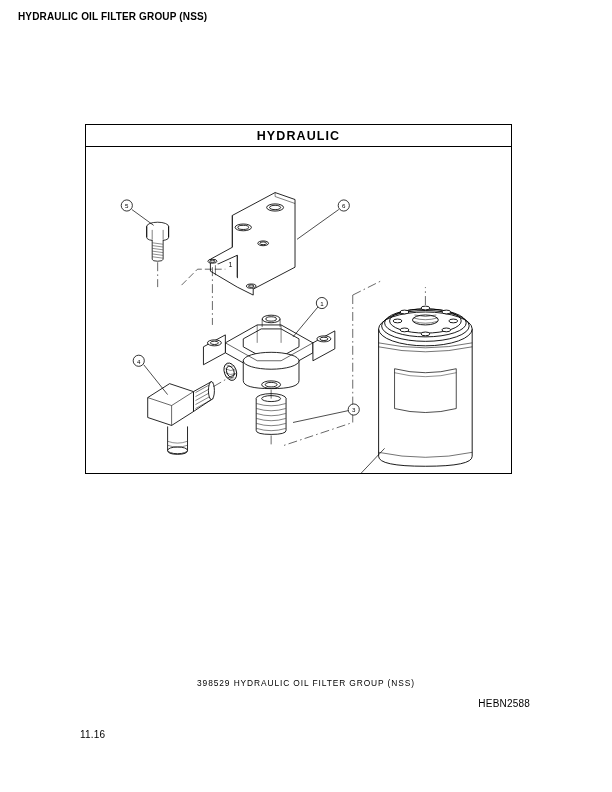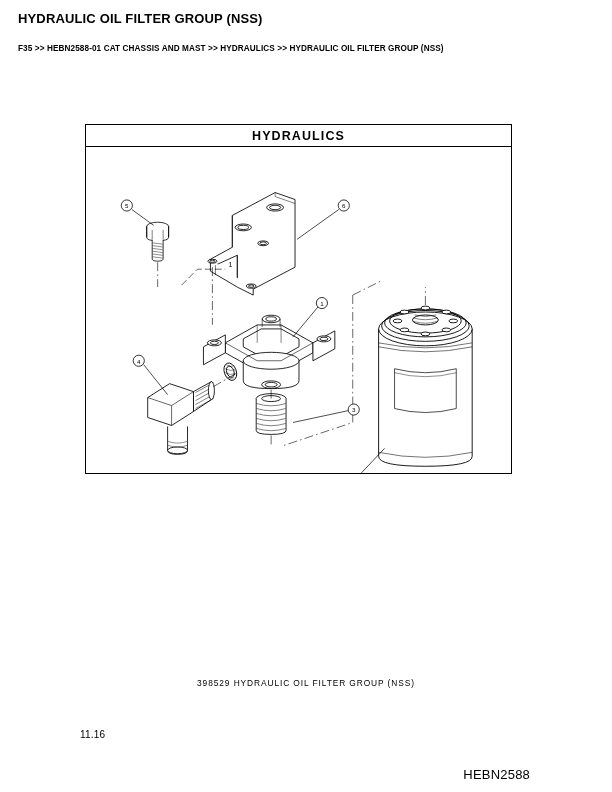--- a/index.html
+++ b/index.html
@@ -18,21 +18,21 @@
   .page {
     position: absolute;
     left: 0; top: 0;
     width: 612px;
     height: 792px;
   }
   #page-title {
     position: absolute;
     left: 18px;
     top: 11px;
-    font-size: 13px;
+    font-size: 10px;
     font-weight: bold;
     letter-spacing: 0.15px;
     white-space: nowrap;
   }
   #breadcrumb {
     position: absolute;
     left: 18px;
     top: 44px;
     font-size: 8.2px;
     font-weight: bold;
@@ -91,22 +91,22 @@
   #footer-page {
     position: absolute;
     left: 80px;
     top: 729px;
     font-size: 10px;
     letter-spacing: 0.2px;
   }
   #footer-doc {
     position: absolute;
     right: 82px;
-    top: 767px;
-    font-size: 13px;
+    top: 698px;
+    font-size: 10px;
     letter-spacing: 0.2px;
     text-align: left;
   }
   .cl-num {
     font-size: 6.2px;
     font-family: "Liberation Sans", sans-serif;
     text-anchor: middle;
     dominant-baseline: central;
   }
   .lbl-plain {
@@ -115,26 +115,25 @@
     text-anchor: middle;
   }
 </style>
 </head>
 <body>
 
 <div class="page">
 
   <div id="page-title">HYDRAULIC OIL FILTER GROUP (NSS)</div>
 
-  <div id="breadcrumb">F35 &gt;&gt; HEBN2588-01 CAT CHASSIS AND MAST &gt;&gt; HYDRAULICS &gt;&gt; HYDRAULIC OIL FILTER GROUP (NSS)</div>
 
   <div id="figure-frame">
 
     <div id="figure-title-bar">
-      <span id="figure-title-text">HYDRAULICS</span>
+      <span id="figure-title-text">HYDRAULIC</span>
     </div>
 
     <div id="figure-canvas">
       <svg viewBox="0 0 427 326" xmlns="http://www.w3.org/2000/svg">
         <defs>
           <g id="dummy"></g>
         </defs>
 
         <g fill="#ffffff" stroke="#000" stroke-width="0.8">
 

